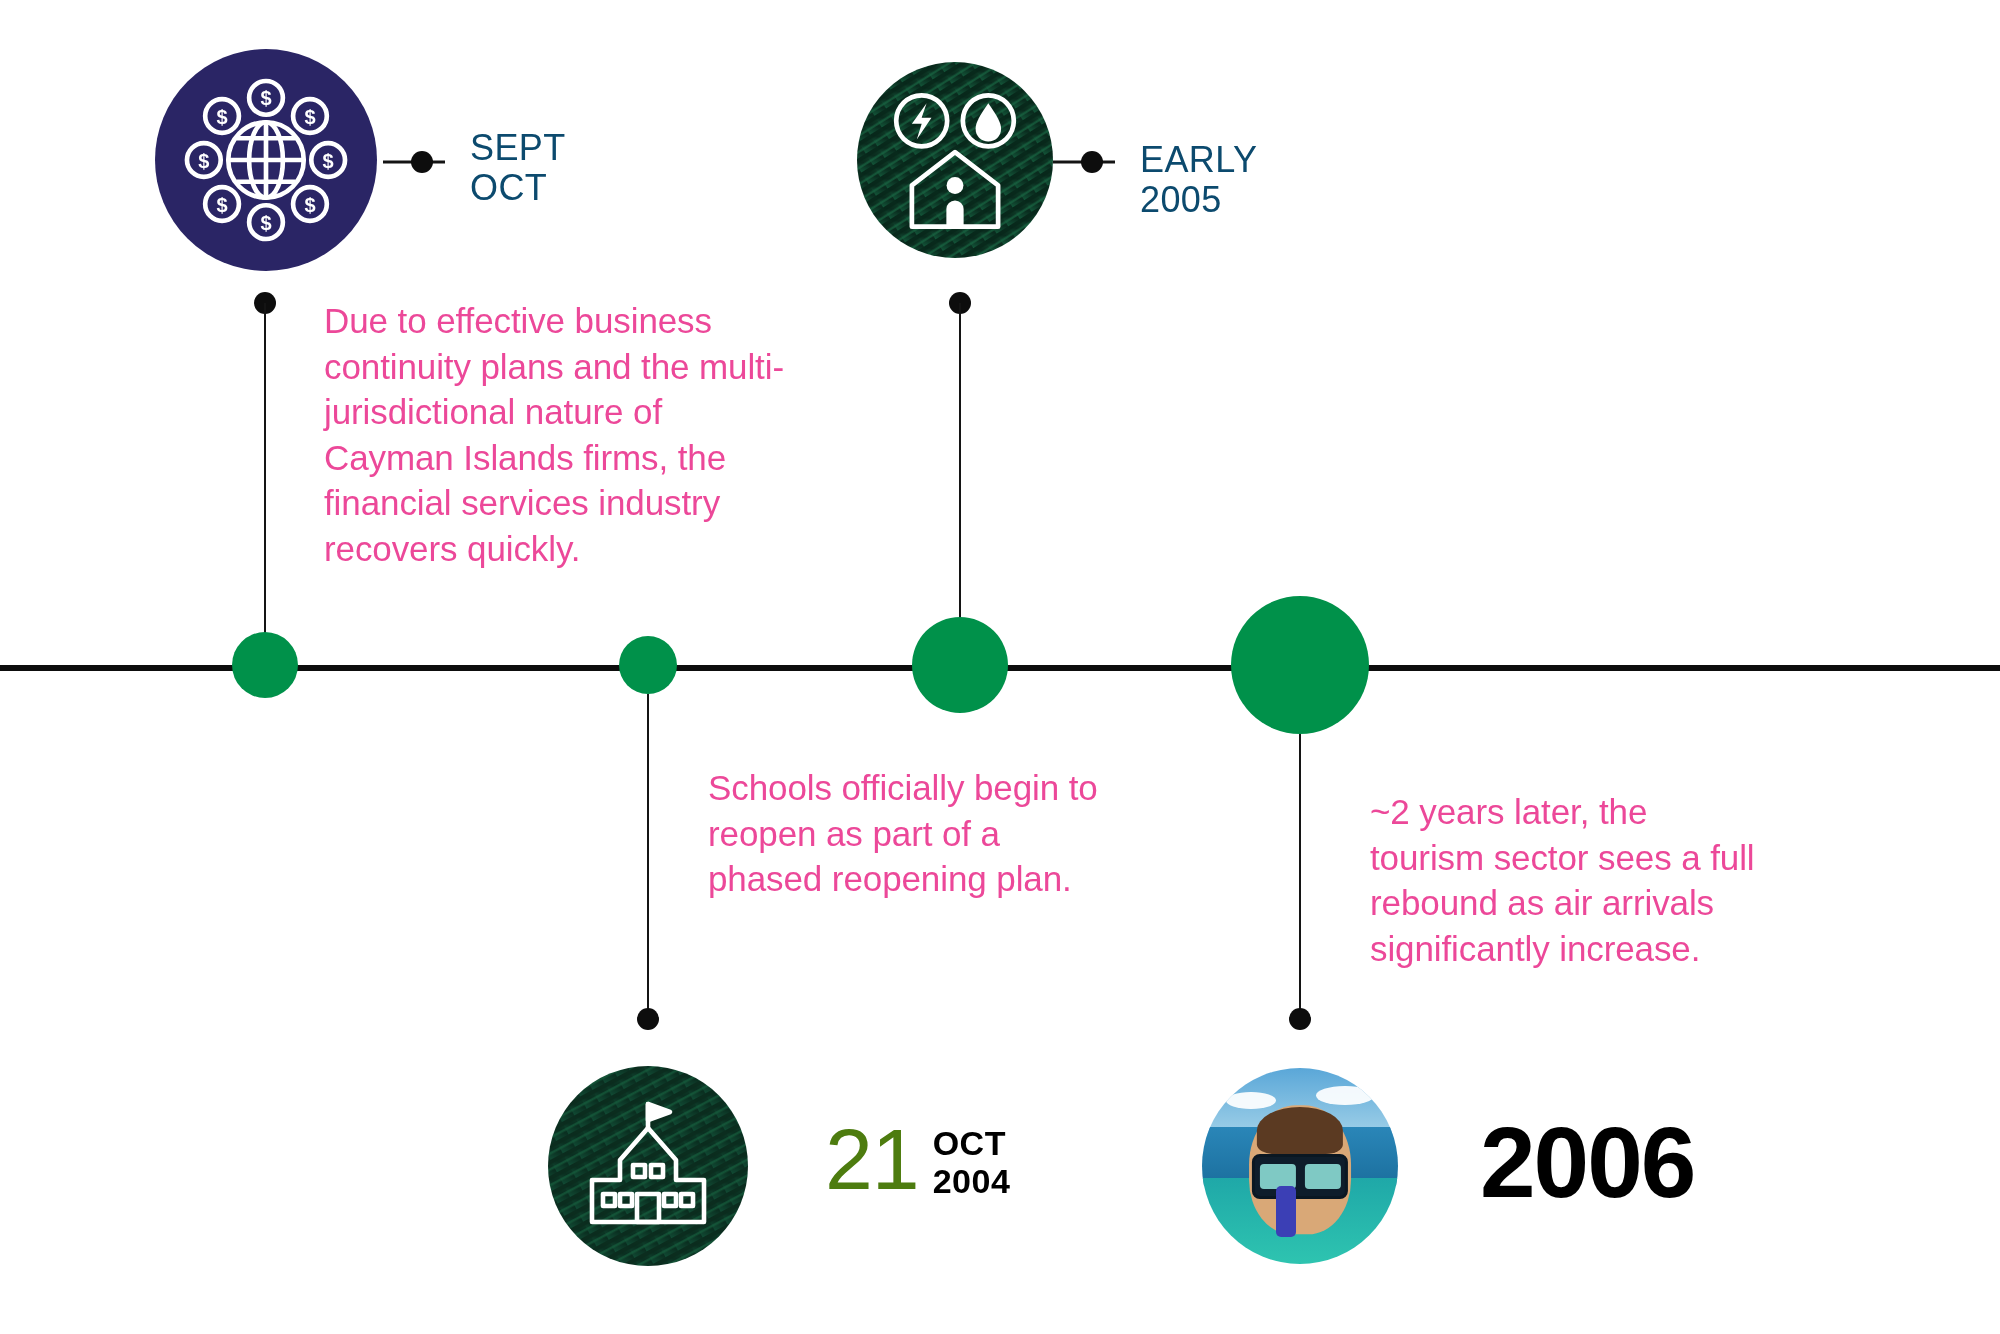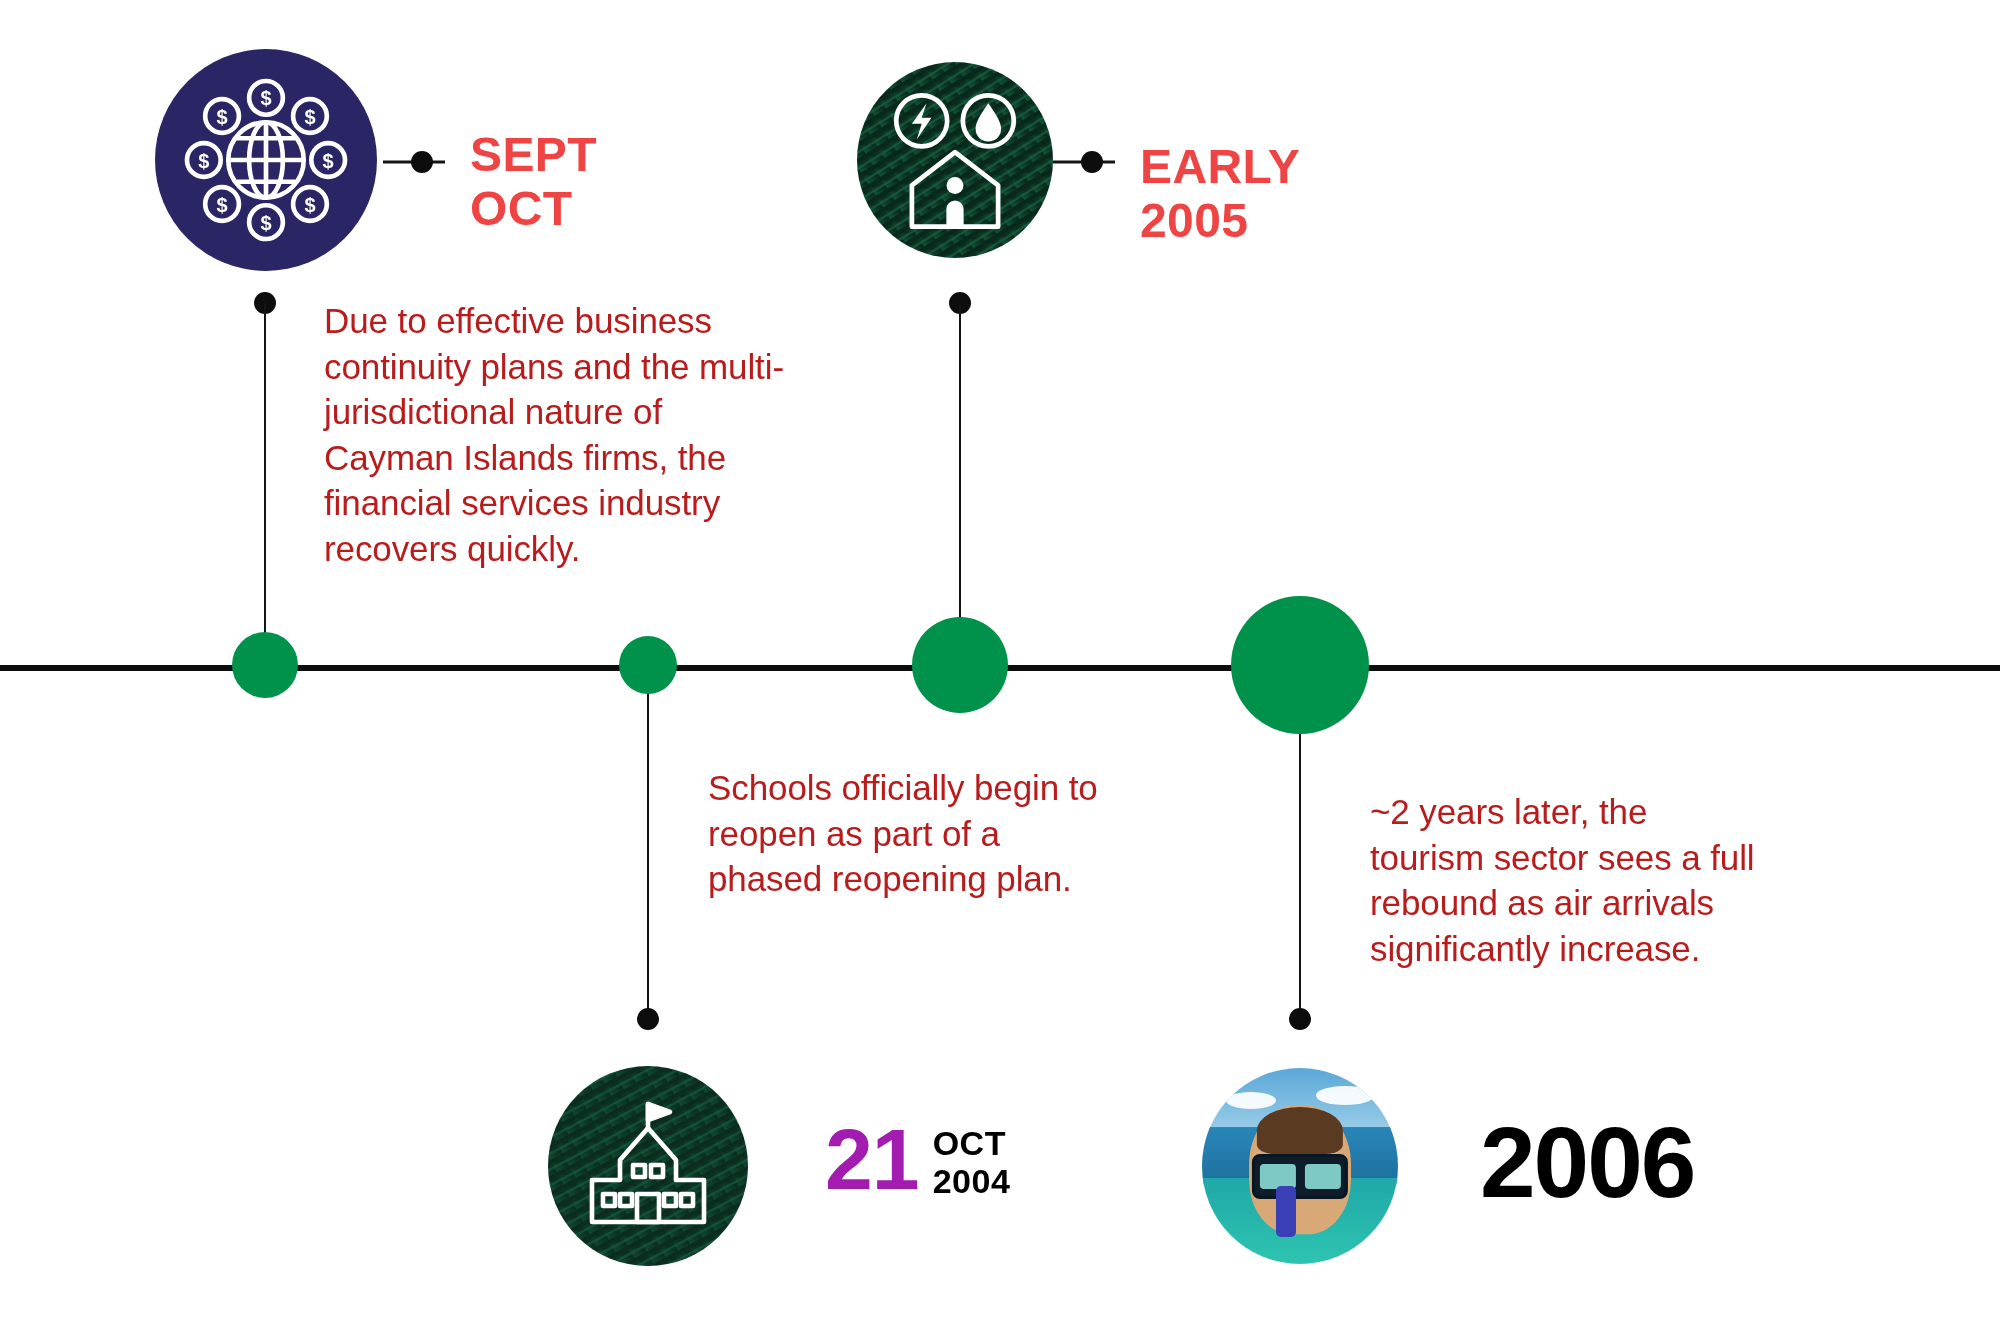--- a/index.html
+++ b/index.html
@@ -57,50 +57,50 @@
   .leader {
     position: absolute;
     height: 3px;
     background: #141414;
     transform: translateY(-50%);
   }
 
   
   .para {
     position: absolute;
-    color: #b91c1c;
+    color: #ec4899;
     font-size: 35px;
     line-height: 1.30;
     letter-spacing: -0.1px;
     white-space: pre-line;
   }
 
   
   .caption {
     position: absolute;
-    color: #ef4444;
-    font-weight: bold;
-    font-size: 48px;
+    color: #0c4a6e;
+    font-weight: normal;
+    font-size: 36px;
     line-height: 1.12;
     letter-spacing: 0.4px;
     white-space: pre-line;
   }
 
   
   .caption-split {
     position: absolute;
     display: flex;
     align-items: flex-start;
     gap: 14px;
   }
   .caption-day {
-    font-weight: bold;
+    font-weight: normal;
     font-size: 86px;
     line-height: 0.92;
-    color: #a21caf;
+    color: #4d7c0f;
     letter-spacing: -1px;
   }
   .caption-my {
     font-weight: bold;
     font-size: 34px;
     line-height: 1.12;
     color: #000;
     letter-spacing: 0.5px;
     white-space: pre-line;
     padding-top: 4px;

